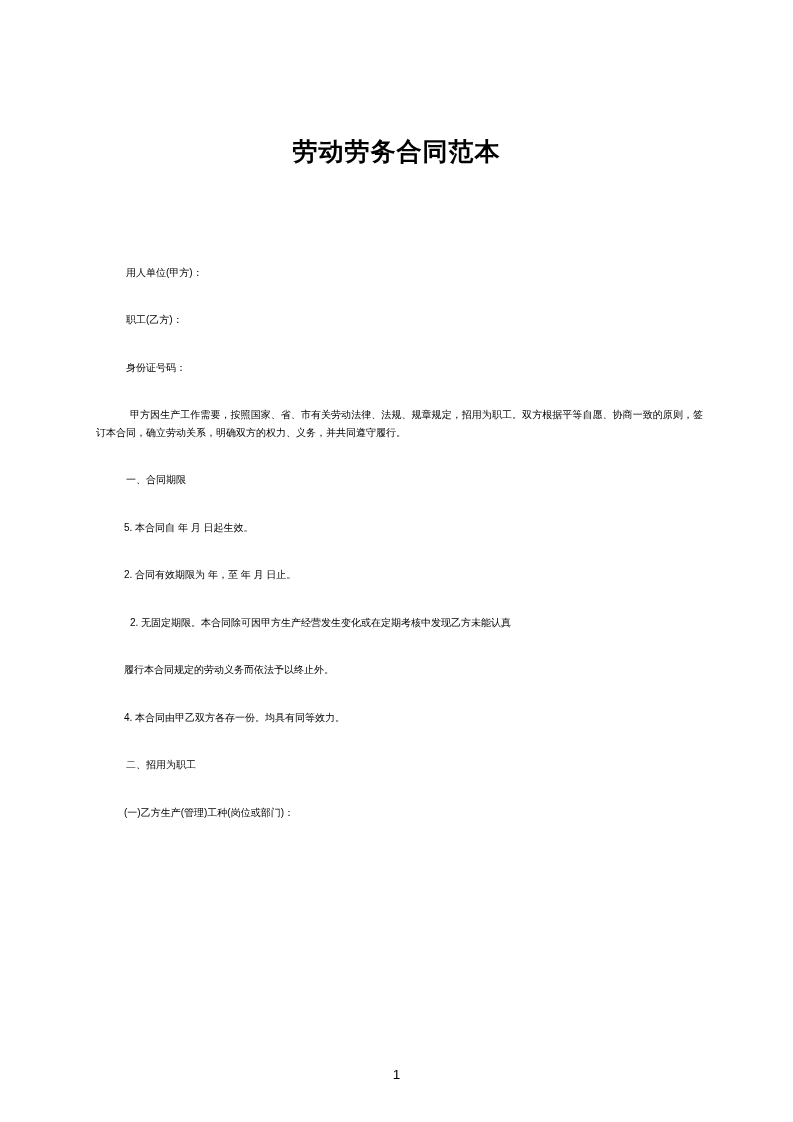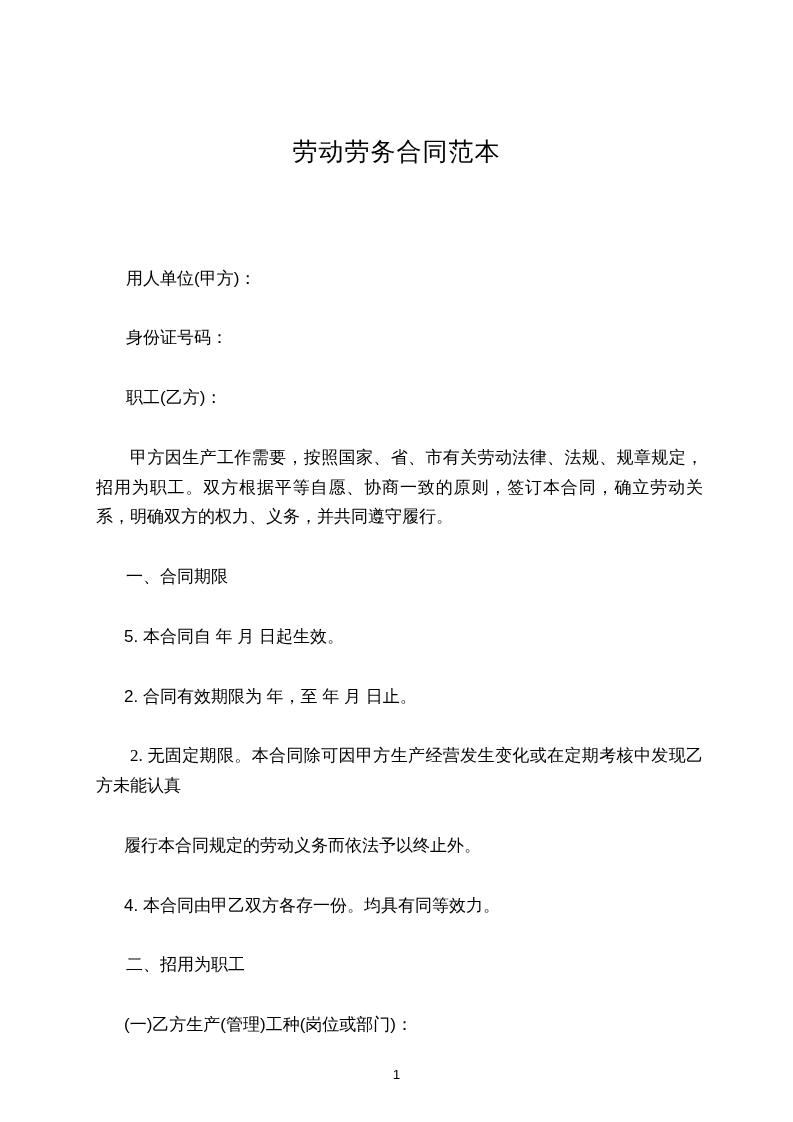--- a/index.html
+++ b/index.html
@@ -18,45 +18,44 @@
   .page {
     width: 793px;
     height: 1122px;
     box-sizing: border-box;
     padding: 0;
     position: relative;
   }
   .doc-title {
     text-align: center;
     font-size: 25px;
-    font-weight: normal;
+    font-weight: bold;
     letter-spacing: 1px;
     margin: 0;
     padding-top: 135px;
     line-height: 1.3;
   }
   .body-block {
     margin-top: 96px;
     padding-left: 96px;
     padding-right: 90px;
   }
   p.para {
     margin: 0 0 30px 0;
-    font-size: 17px;
+    font-size: 10px;
     line-height: 1.75;
     text-align: justify;
   }
   p.indent1 {
     text-indent: 0;
     padding-left: 30px;
   }
   p.hang {
     padding-left: 0;
     text-indent: 34px;
-    font-family: Liberation Serif, serif;
   }
   p.flat {
     padding-left: 28px;
   }
   .page-number {
     position: absolute;
     bottom: 40px;
     left: 0;
     width: 793px;
     text-align: center;
@@ -66,22 +65,22 @@
 </style>
 </head>
 <body>
 
 <div class="page">
 
   <h1 class="doc-title">劳动劳务合同范本</h1>
 
   <div class="body-block">
     <p class="para indent1">用人单位(甲方)：</p>
+    <p class="para indent1">职工(乙方)：</p>
     <p class="para indent1">身份证号码：</p>
-    <p class="para indent1">职工(乙方)：</p>
     <p class="para hang">甲方因生产工作需要，按照国家、省、市有关劳动法律、法规、规章规定，招用为职工。双方根据平等自愿、协商一致的原则，签订本合同，确立劳动关系，明确双方的权力、义务，并共同遵守履行。</p>
     <p class="para indent1">一、合同期限</p>
     <p class="para flat">5. 本合同自  年  月  日起生效。</p>
     <p class="para flat">2. 合同有效期限为  年，至  年  月  日止。</p>
     <p class="para hang">2. 无固定期限。本合同除可因甲方生产经营发生变化或在定期考核中发现乙方未能认真</p>
     <p class="para flat">履行本合同规定的劳动义务而依法予以终止外。</p>
     <p class="para flat">4. 本合同由甲乙双方各存一份。均具有同等效力。</p>
     <p class="para indent1">二、招用为职工</p>
     <p class="para flat">(一)乙方生产(管理)工种(岗位或部门)：</p>
   </div>

